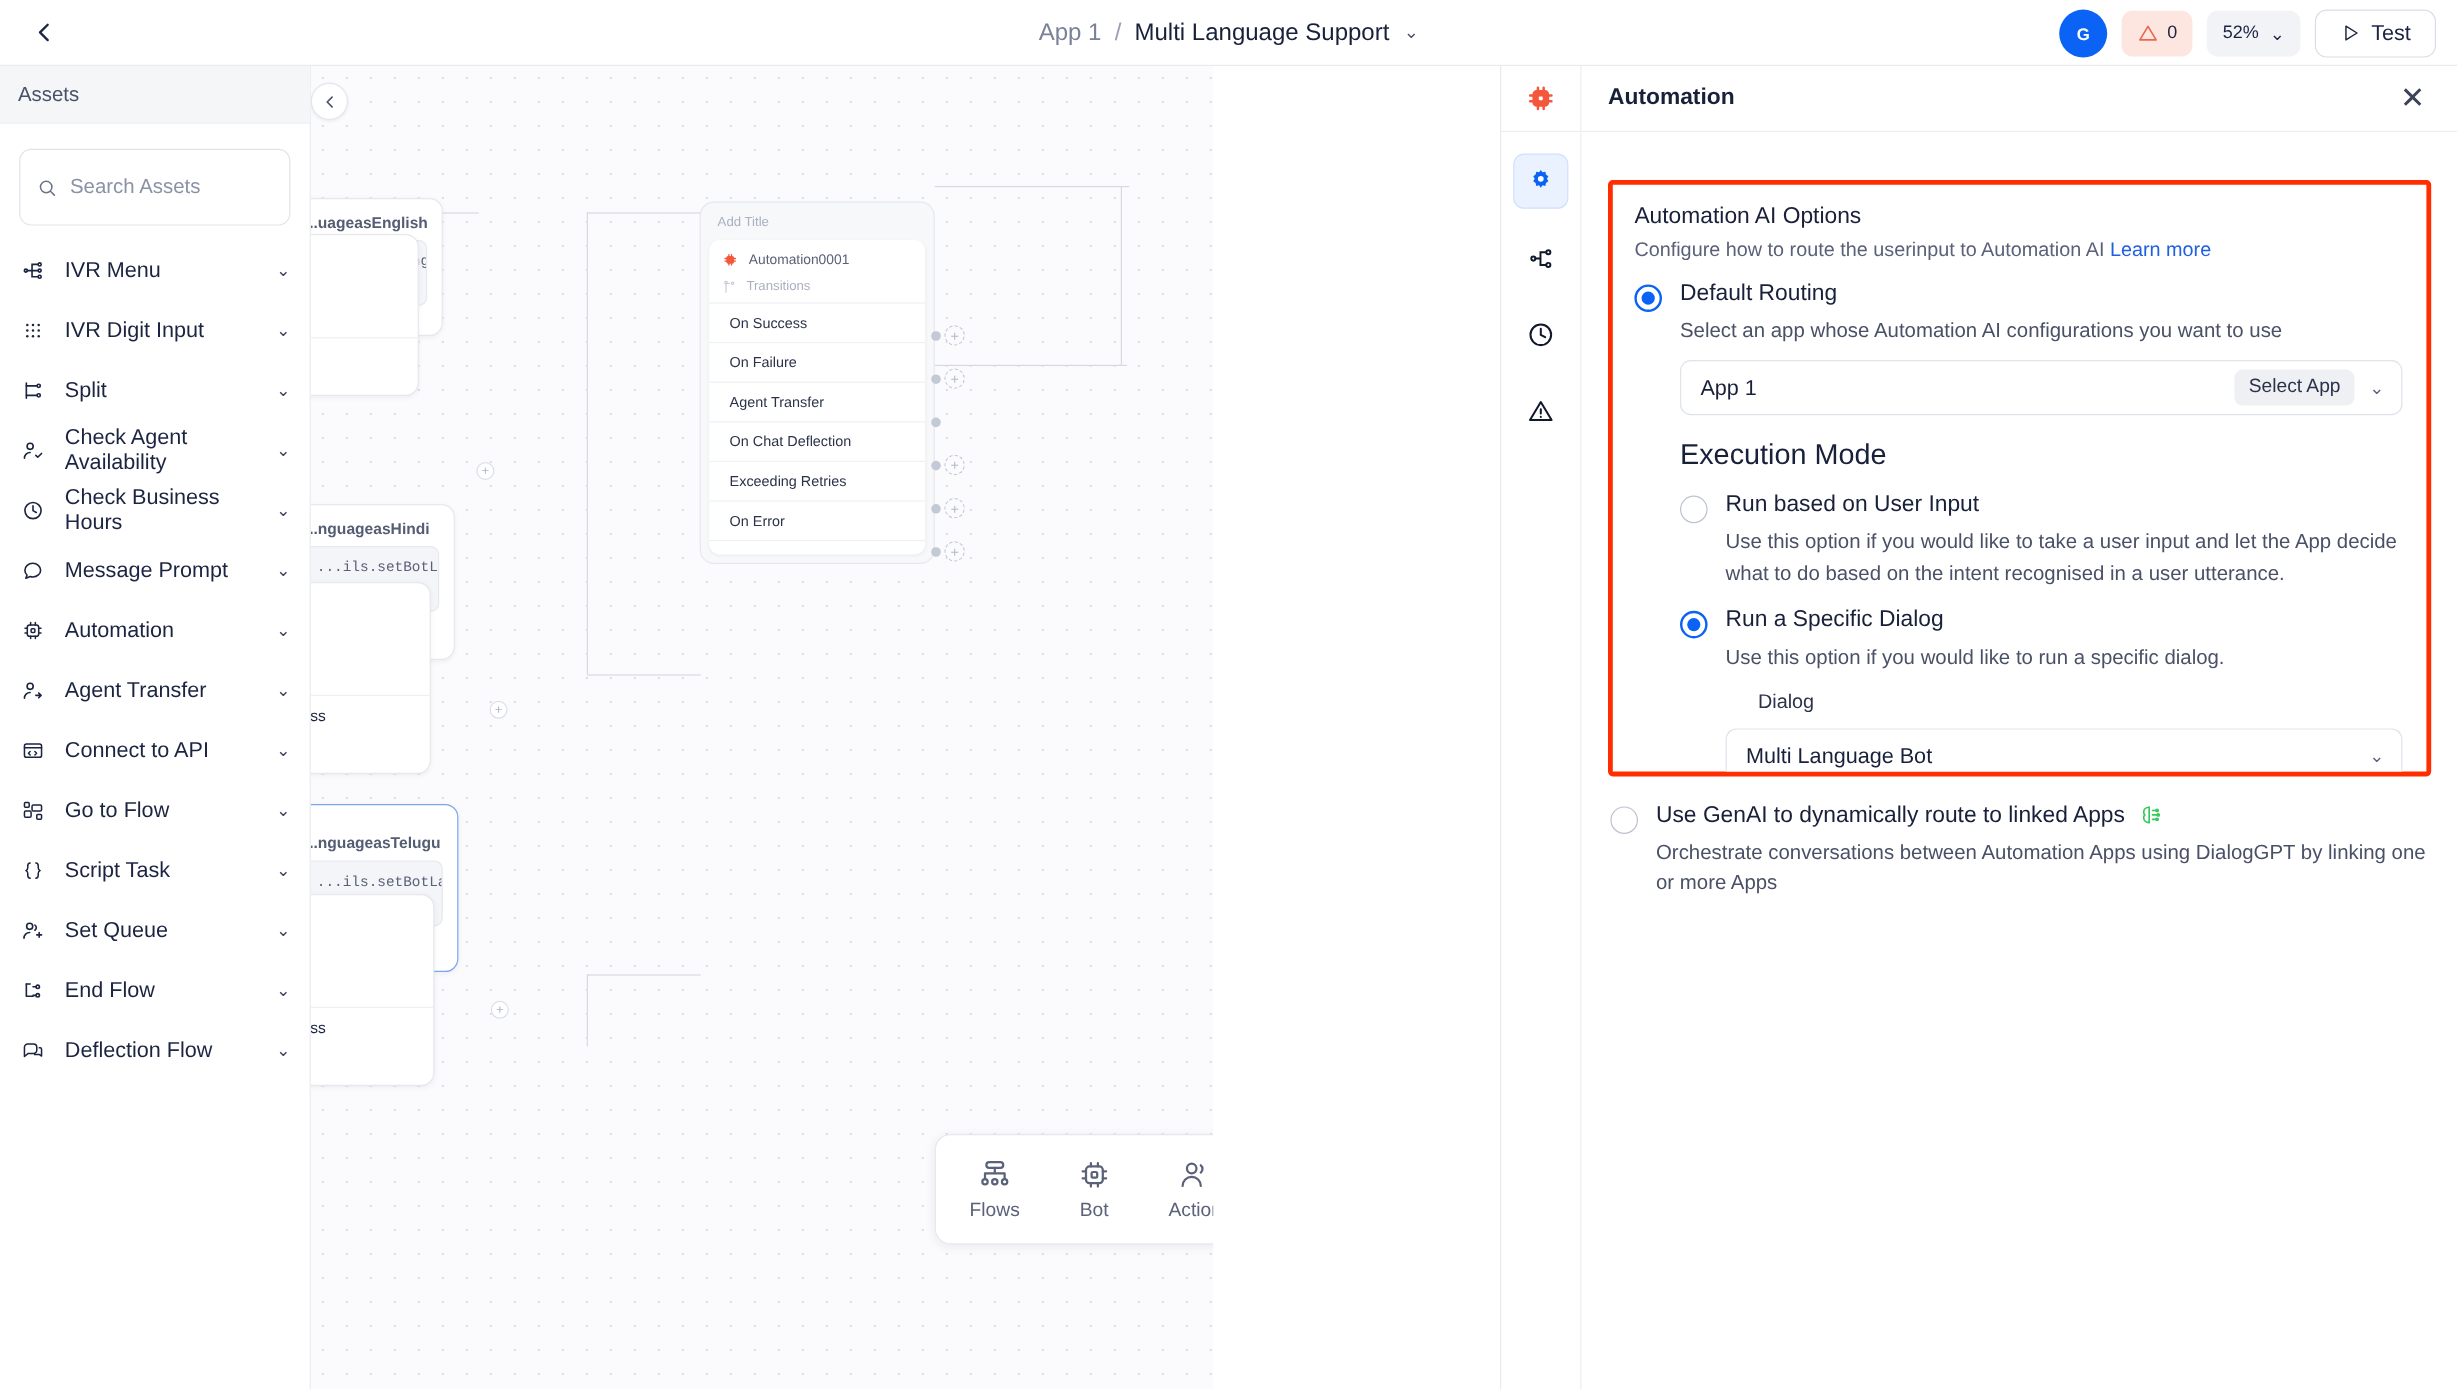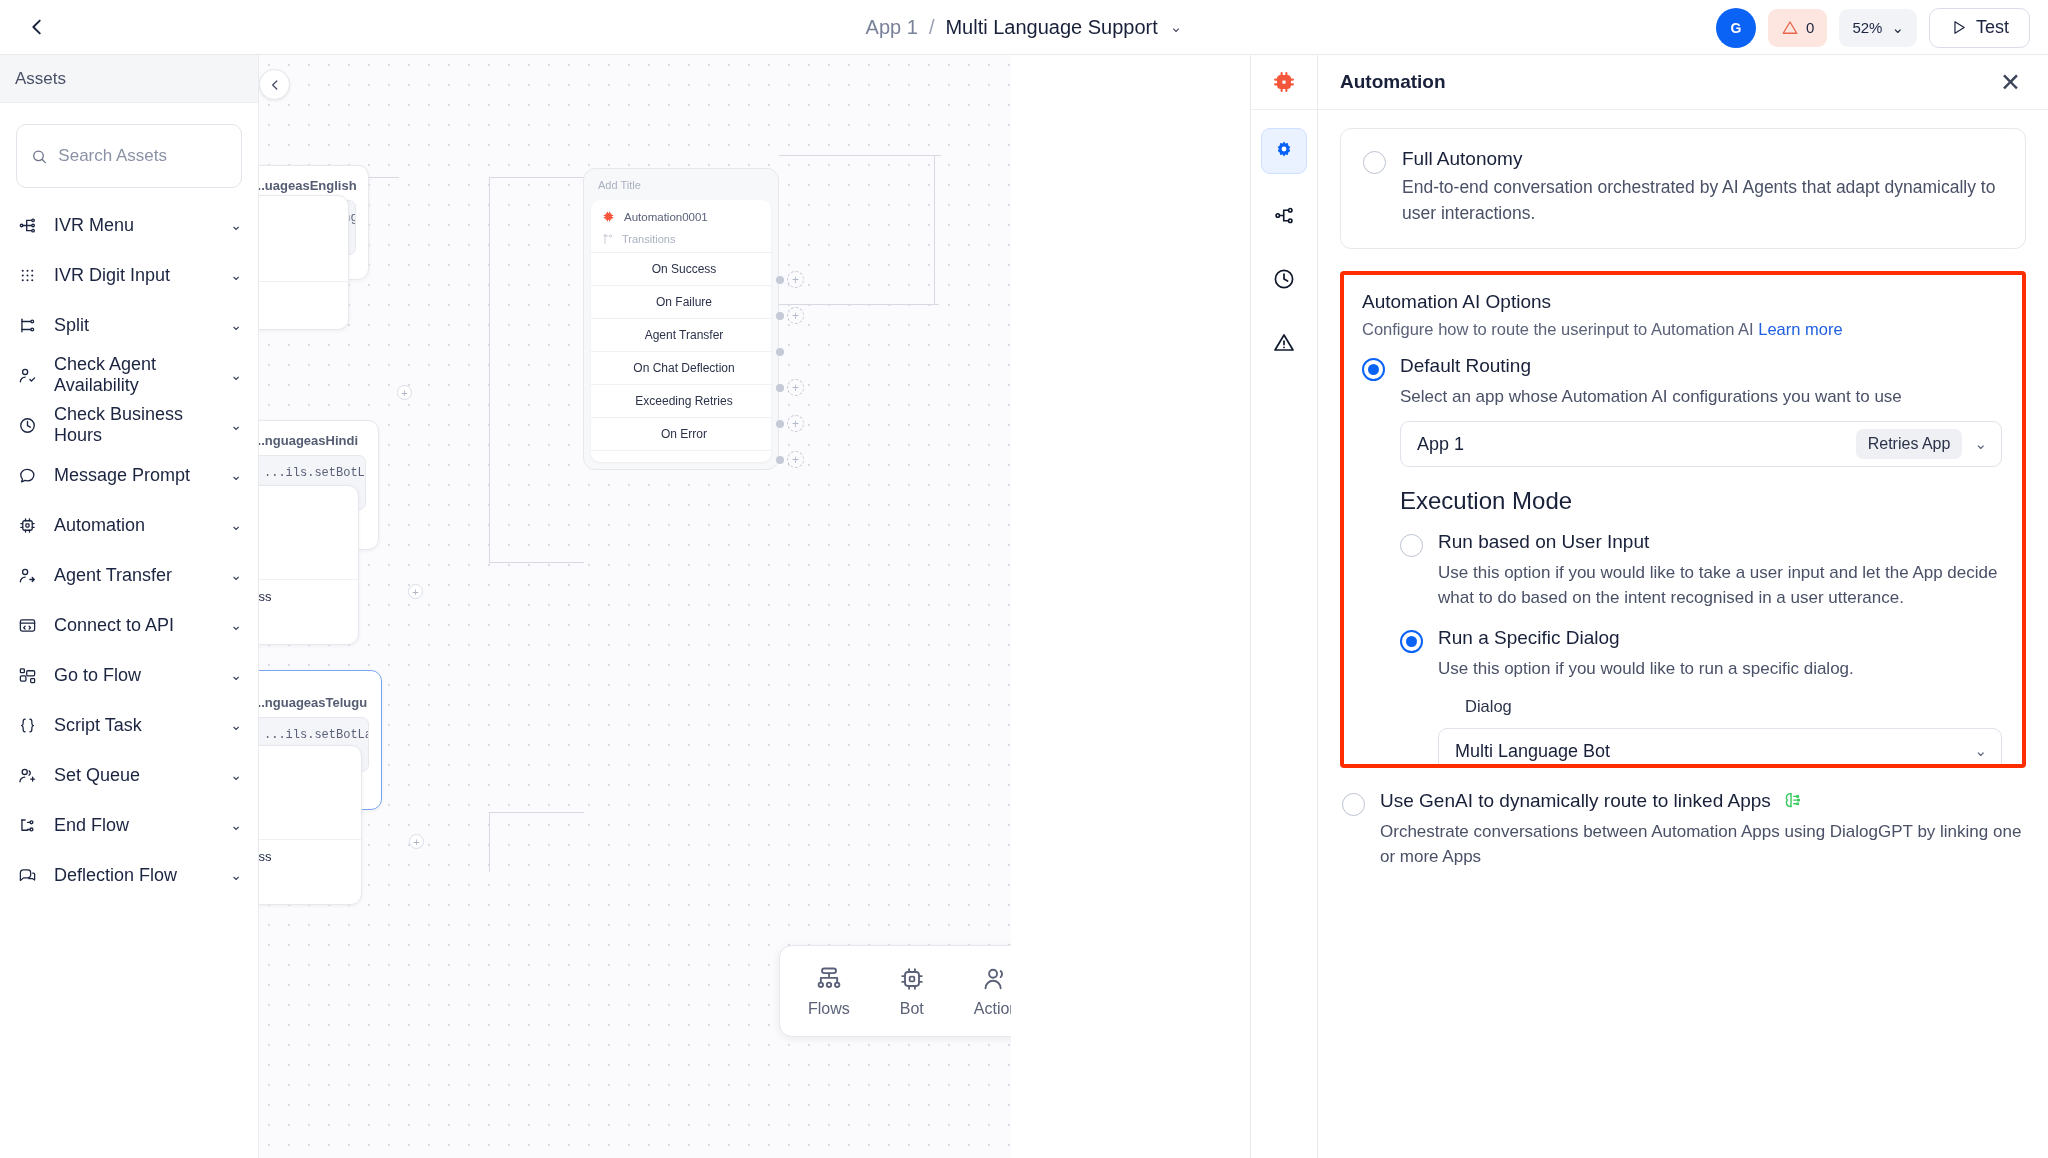--- a/index.html
+++ b/index.html
@@ -131,21 +131,20 @@
   }
   .anode-title { font-size: 11px; color: #aab0c0; padding: 3px 5px 9px 7px; }
   .anode-body { background:#fff; border-radius: 9px; padding: 9px 0 6px 0; box-shadow: 0 1px 3px rgba(20,25,40,.05); }
   .anode-head { display: flex; align-items: center; gap: 9px; padding: 1px 11px 10px 11px; }
   .anode-head-txt { font-size: 11.5px; color: #5a6178; }
   .anode-trans { display: flex; align-items: flex-end; gap: 8px; padding: 0 11px 7px 11px; }
   .anode-trans-txt { font-size: 11px; color: #aab0c0; }
   .anode-item {
     font-size: 12px; color: #2b3249; padding: 9px 11px 9px 17px;
     border-top: 1px solid #f0f1f5;
-    text-align: center;
   }
   .anode-item:first-of-type { border-top: 1px solid #f0f1f5; }
 
   .port { position: absolute; width: 8px; height: 8px; border-radius: 50%; background: #c4c9d6; }
   .plus {
     position: absolute; width: 17px; height: 17px; border-radius: 50%;
     border: 1px dashed #c4c9d6; color: #b3b9c8; font-size: 12px;
     display: flex; align-items: center; justify-content: center; background: #fbfbfd;
   }
   .plus-solid {
@@ -621,44 +620,37 @@
   </div>
 
   <div class="panel">
     <div class="panel-head">
       <span class="panel-title">Automation</span>
       <span class="panel-close">✕</span>
     </div>
 
     <div class="panel-body">
 
-      <div class="opt-card">
-        <span class="radio"></span>
-        <div>
-          <div class="opt-t">Full Autonomy</div>
-          <div class="opt-d">End-to-end conversation orchestrated by AI Agents that adapt dynamically to user interactions.</div>
-        </div>
-      </div>
 
       <div class="aiopts">
         <div class="ai-h">Automation AI Options</div>
         <div class="ai-sub">
           <span>Configure how to route the userinput to Automation AI</span>
           <span class="link">Learn more</span>
         </div>
 
         <div class="rrow">
           <span class="radio on"></span>
           <div style="flex:1">
             <div class="rlabel">Default Routing</div>
             <div class="rdesc">Select an app whose Automation AI configurations you want to use</div>
 
             <div class="select">
               <span class="val">App 1</span>
-              <span class="chip">Retries App</span>
+              <span class="chip">Select App</span>
               <span class="sel-caret">⌄</span>
             </div>
 
             <div class="blk-h">Execution Mode</div>
 
             <div class="rrow">
               <span class="radio"></span>
               <div style="flex:1">
                 <div class="rlabel">Run based on User Input</div>
                 <div class="rdesc">Use this option if you would like to take a user input and let the App decide what to do based on the intent recognised in a user utterance.</div>

